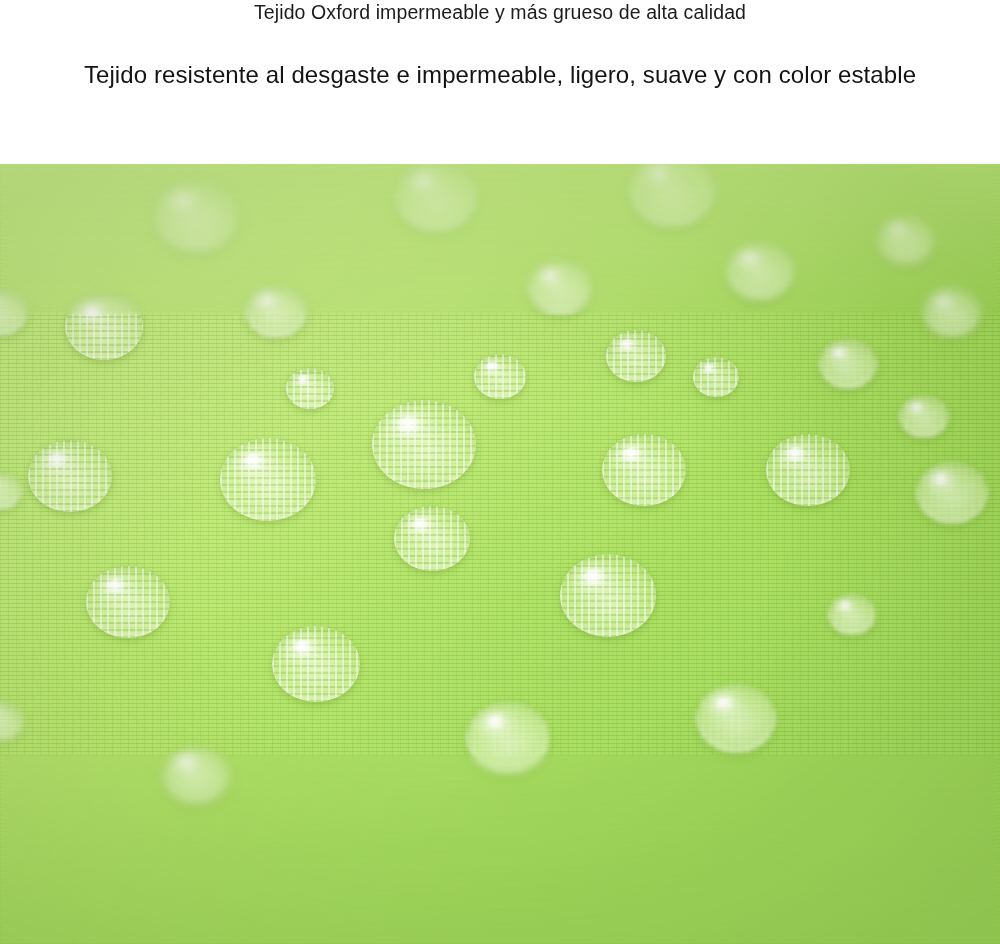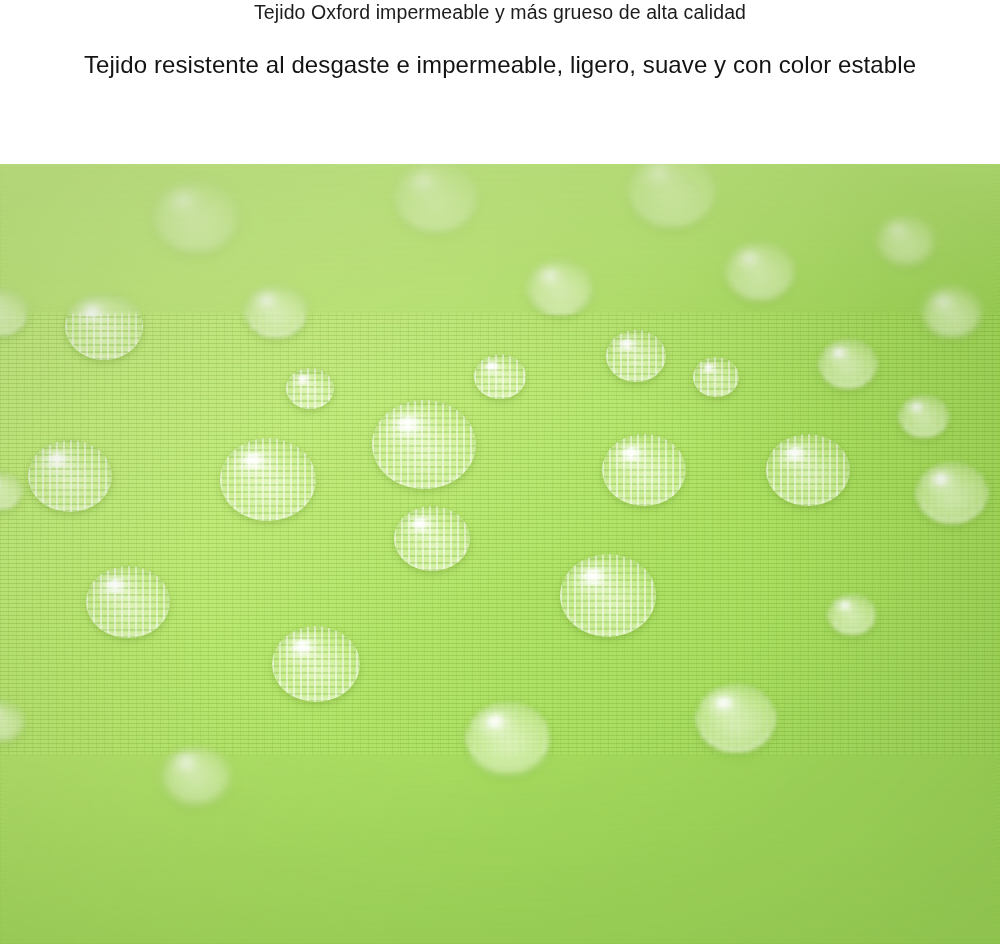--- a/index.html
+++ b/index.html
@@ -39,21 +39,21 @@
     color: #1c1c1c;
     margin-top: 0px;
     text-align: center;
     white-space: nowrap;
   }
   .headline-large {
     font-size: 24px;
     line-height: 30px;
     letter-spacing: 0.1px;
     color: #141414;
-    margin-top: 26px;
+    margin-top: 36px;
     text-align: center;
     white-space: nowrap;
   }
   
   .photo {
     position: absolute;
     left: 0;
     top: 164px;
     width: 1000px;
     height: 780px;

